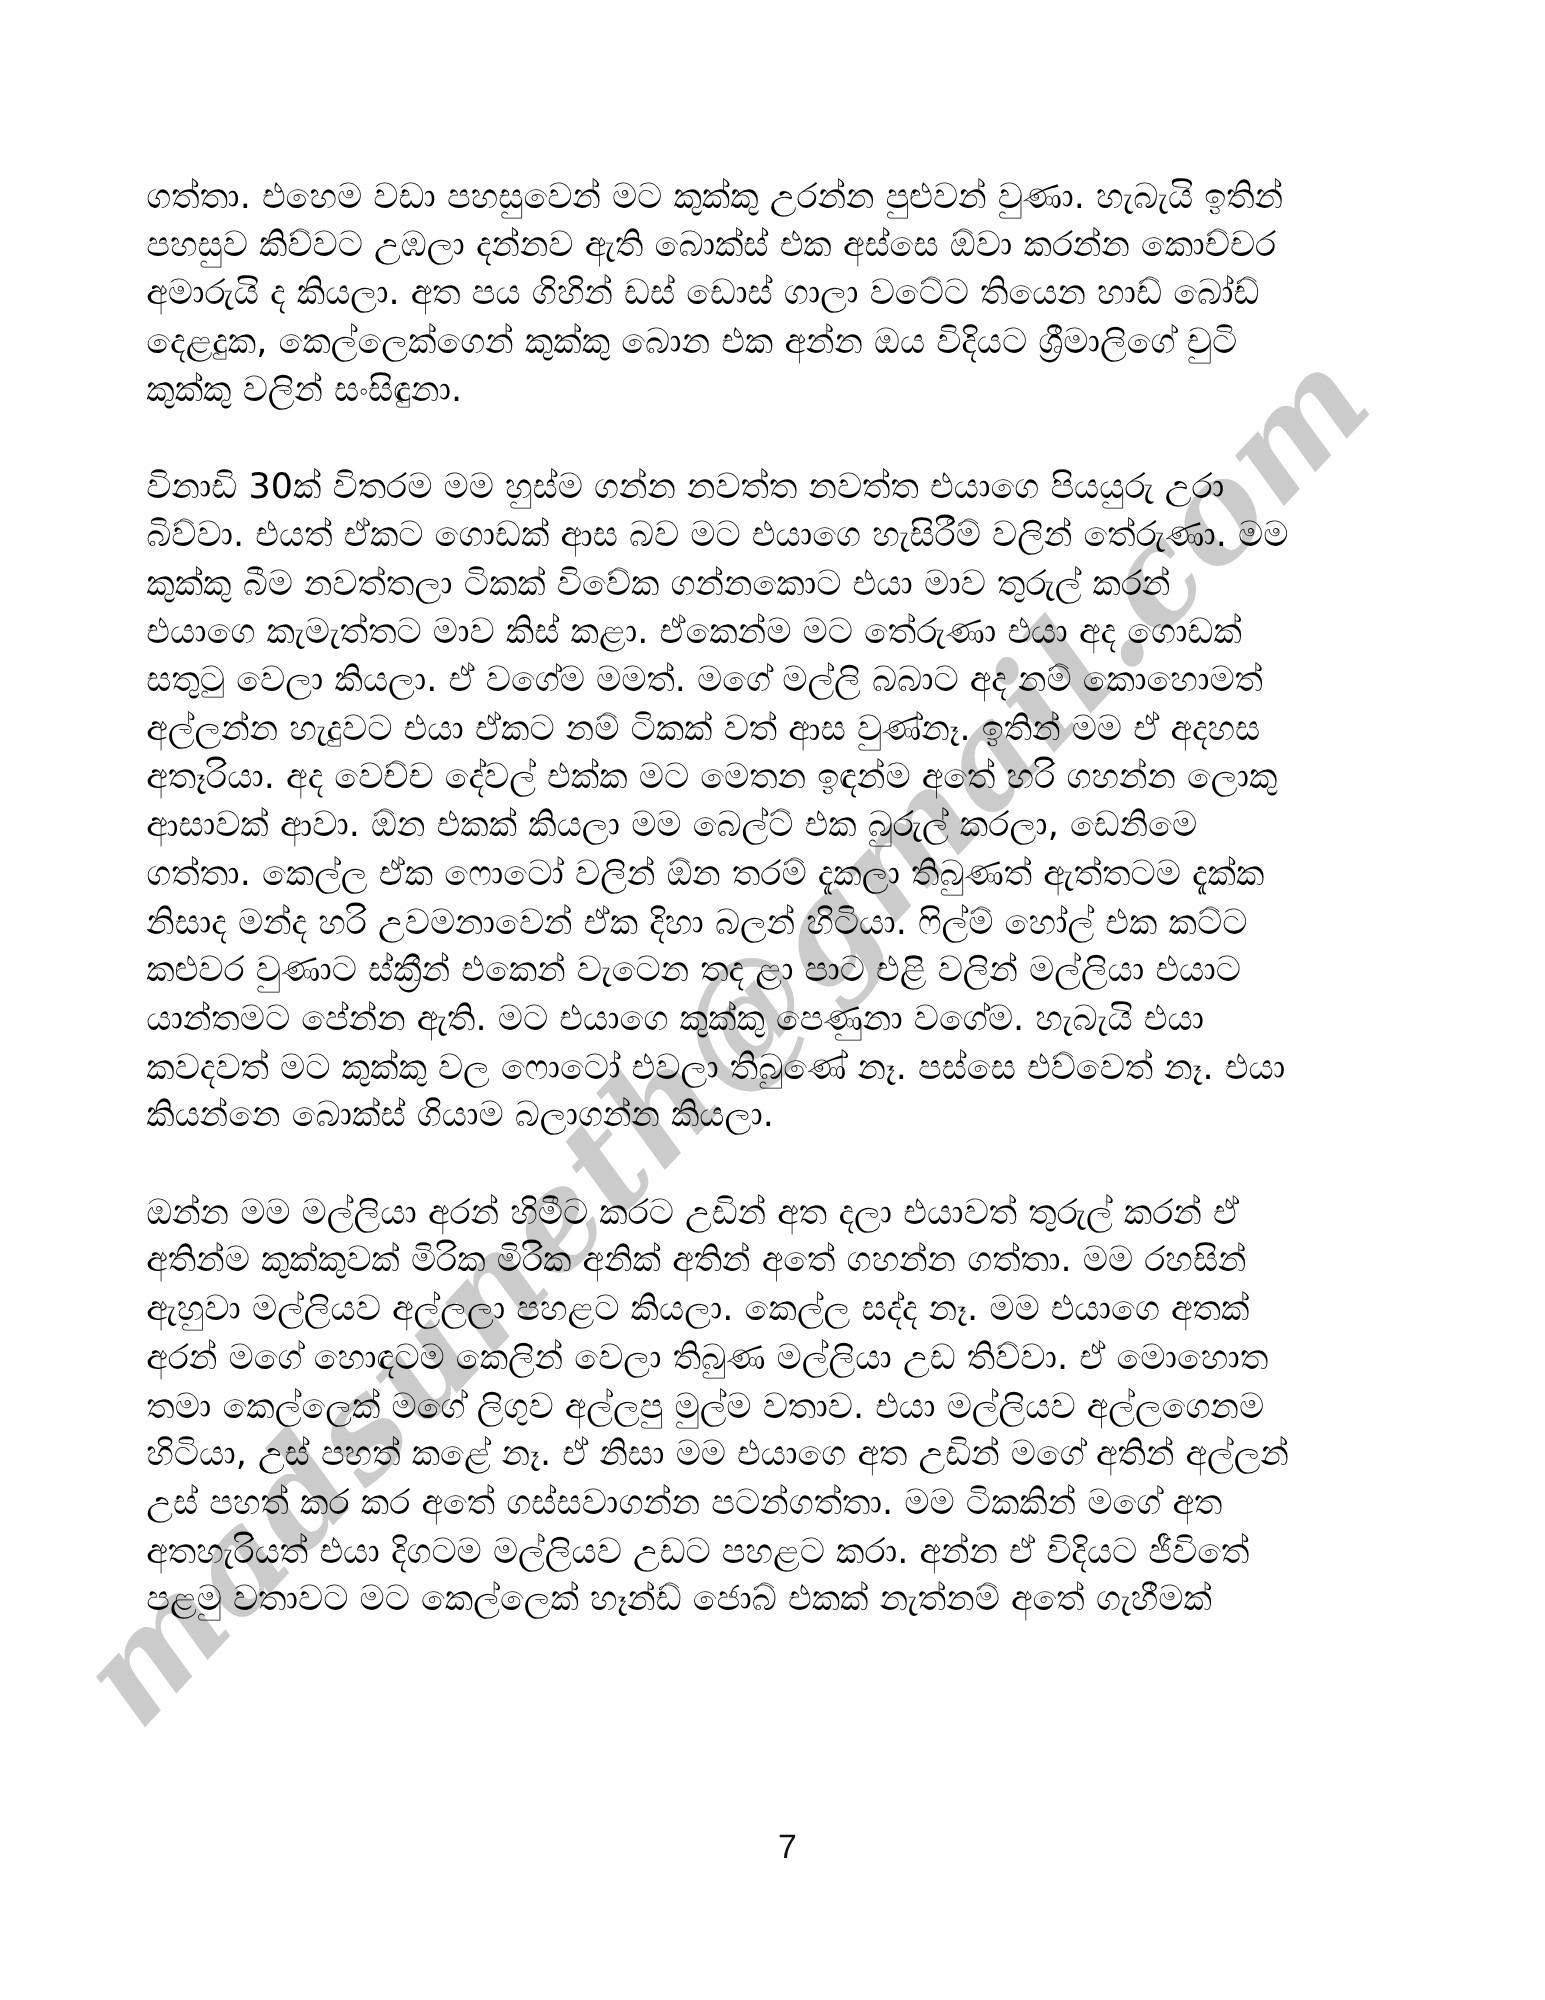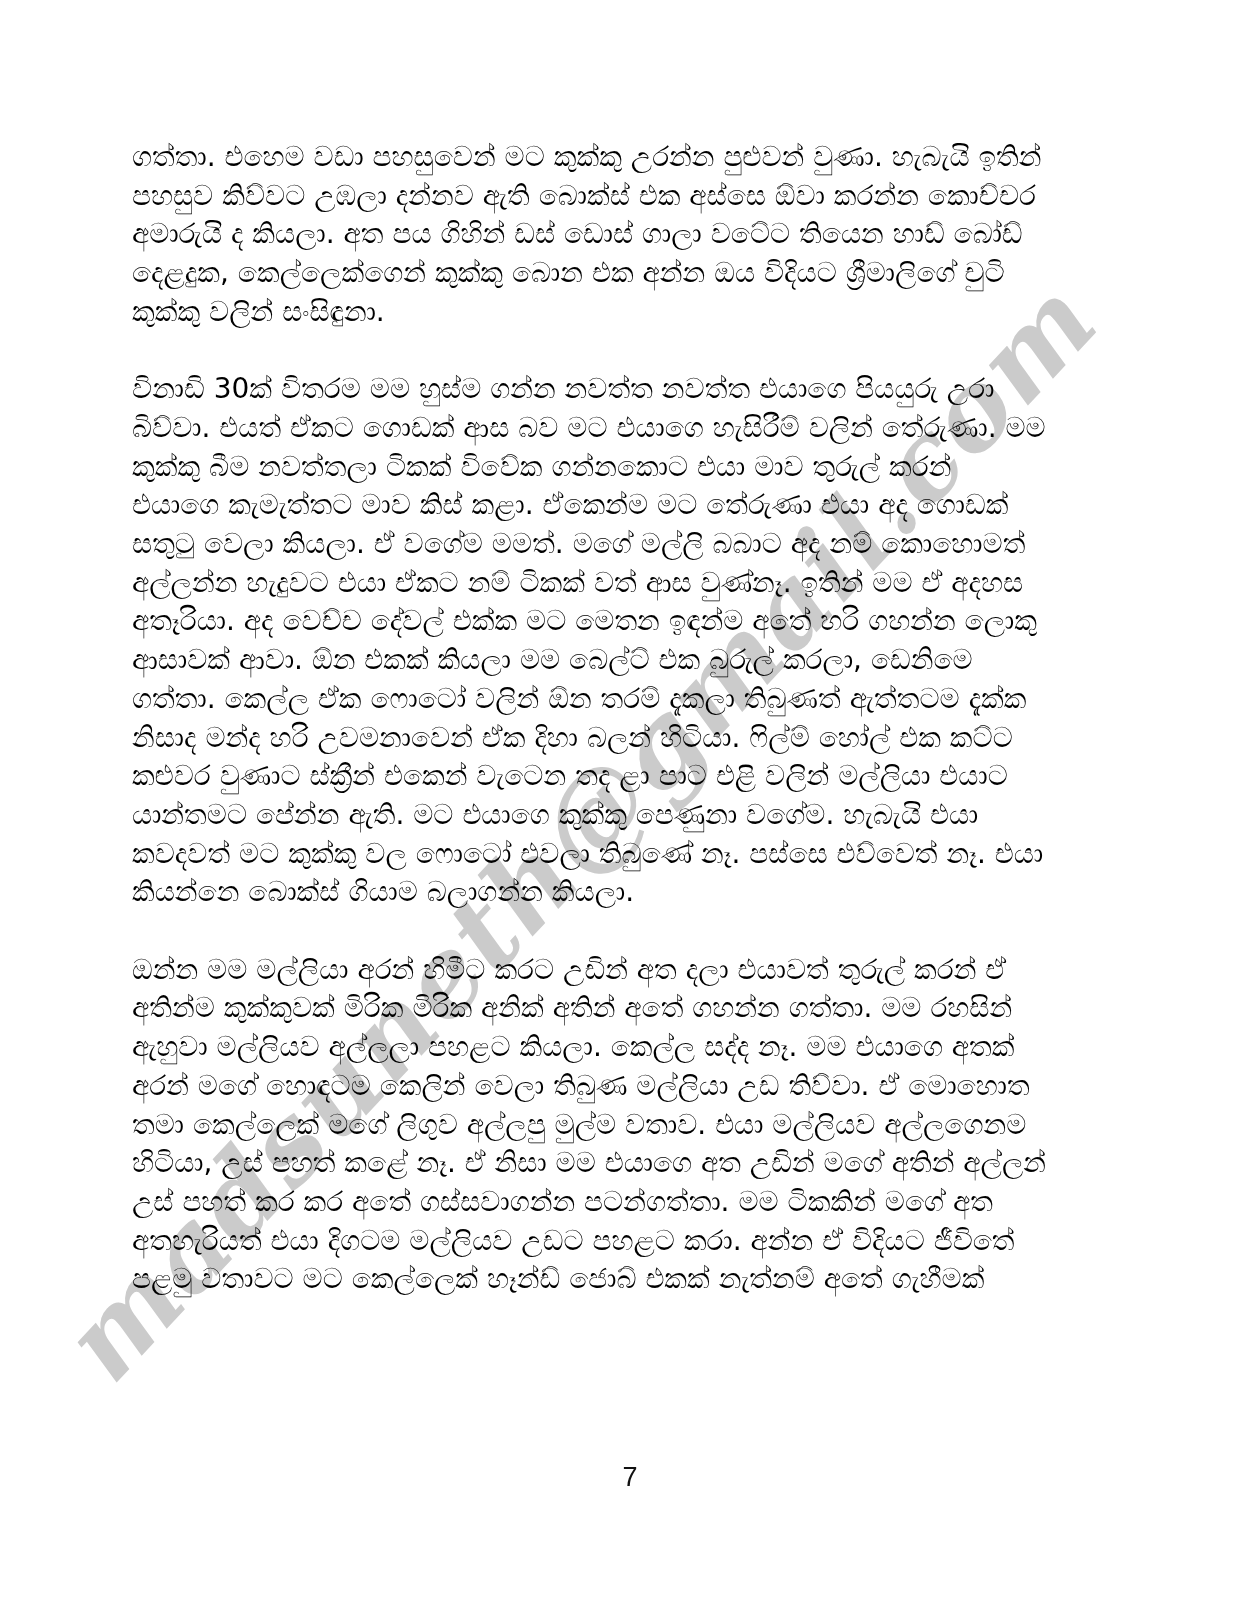--- a/index.html
+++ b/index.html
@@ -28,21 +28,21 @@
     font-size: 108px;
     letter-spacing: 2px;
     color: #c2c2c2;
     opacity: 0.85;
     white-space: nowrap;
     z-index: 0;
     user-select: none;
   }
   .text-block {
     position: absolute;
-    left: 132px;
+    left: 117px;
     top: 138px;
     width: 990px;
     font-size: 28px;
     line-height: 38.7px;
     z-index: 1;
   }
   .para {
     margin: 0 0 38.7px 0;
     padding: 0;
   }

